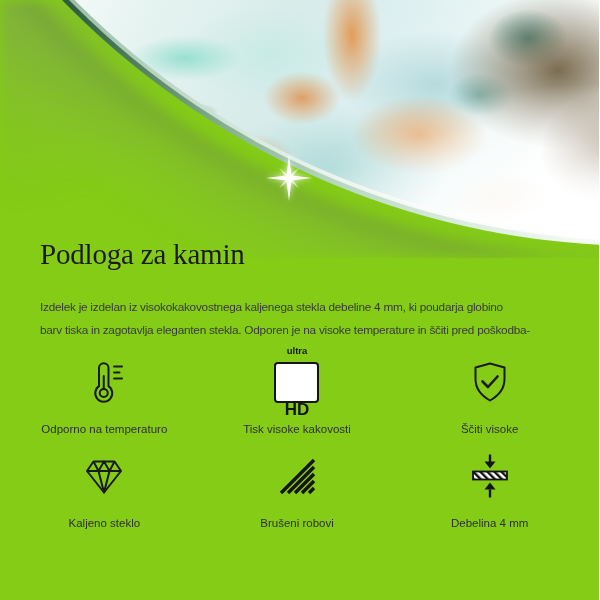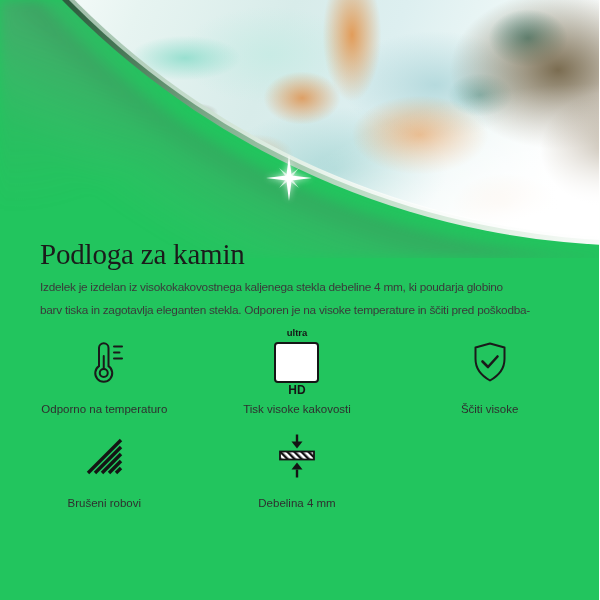--- a/index.html
+++ b/index.html
@@ -1,16 +1,16 @@
 <!DOCTYPE html>
 <html><head>
 <meta charset="utf-8">
 <style>
   html,body{margin:0;padding:0;background:#fff;}
-  .canvas{position:relative;width:599px;height:600px;overflow:hidden;background:#22c55e;
+  .canvas{position:relative;width:599px;height:600px;overflow:hidden;background:#84cc16;
           font-family:"Liberation Sans",sans-serif;}
 
   
   .hero{position:absolute;top:0;left:0;width:600px;height:258px;overflow:hidden;}
   .glass-shadow{position:absolute;inset:0;
     background:
       radial-gradient(circle at 630px -548px, rgba(0,0,0,0) 800px, rgba(95,105,100,0.28) 812px,
                       rgba(120,128,124,0.16) 838px, rgba(150,156,152,0.06) 878px, rgba(255,255,255,0) 915px),
       radial-gradient(260px 240px at 10px 30px, rgba(125,130,128,0.20), rgba(125,130,128,0) 75%);
     filter:blur(6px);}
@@ -43,33 +43,33 @@
     background:
       radial-gradient(500px 280px at 600px 285px, #ffffff 28%, rgba(255,255,255,0) 72%),
       linear-gradient(to bottom, rgba(255,255,255,0) 80%, rgba(255,255,255,0.75) 97%);}
   .sparkle{position:absolute;left:265px;top:154px;width:48px;height:48px;
     filter:drop-shadow(0 0 3px rgba(255,255,255,0.95));}
 
   
   .content{position:absolute;top:236px;left:0;width:600px;}
   .headline{margin:0 40px;font-family:"Liberation Serif","DejaVu Serif",serif;font-weight:400;
     font-size:29px;line-height:36px;color:#1b1b1b;letter-spacing:-0.2px;}
-  .intro{margin:4px 30px 0 40px;font-size:11.8px;line-height:22.5px;color:#3a3a3a;letter-spacing:-0.25px;}
+  .intro{margin:24px 30px 0 40px;font-size:11.8px;line-height:22.5px;color:#3a3a3a;letter-spacing:-0.25px;}
   .intro span{display:block;white-space:nowrap;}
 
   
   .features{display:grid;grid-template-columns:repeat(3,1fr);margin:17px 14px 0 8px;row-gap:17px;}
   .feature{display:flex;flex-direction:column;align-items:center;}
   .icon-wrap{height:48px;display:flex;align-items:center;justify-content:center;}
   .feature .label{margin-top:17px;font-size:11.5px;color:#2f2f2f;white-space:nowrap;}
   .icon-svg{stroke:#1a1a1a;fill:none;stroke-width:2;}
   .uhd{width:41px;height:37px;border:2.6px solid #151515;border-radius:4px;display:flex;
     flex-direction:column;align-items:center;justify-content:center;color:#151515;background:#fff;gap:45px;}
   .uhd-top{font-size:9.5px;font-weight:600;line-height:1;}
-  .uhd-bottom{font-size:12px;font-weight:700;line-height:1;margin-top:1px;}
+  .uhd-bottom{font-size:17px;font-weight:700;line-height:1;margin-top:1px;}
 </style>
 </head>
 <body>
 
 <div class="canvas">
 
   <div class="hero">
     <div class="glass-shadow"></div>
     <div class="glass-edge"></div>
     <div class="glass-edge-highlight"></div>
@@ -120,20 +120,31 @@
       <div class="feature">
         <div class="icon-wrap">
           <svg width="48" height="48" viewBox="0 0 48 48" class="icon-svg" stroke-linejoin="round" stroke-width="2.3">
             <path d="M24 5.5 L38.5 9.5 V21 c0 10.5 -6.5 17 -14.5 21.5 C16 38 9.5 31.5 9.5 21 V9.5 Z"></path>
             <path d="M16.5 23.5 l5.5 5.5 L31.5 18.5" stroke-linecap="round" stroke-width="2.6"></path>
           </svg>
         </div>
         <div class="label">Ščiti visoke</div>
       </div>
 
+      <div class="feature">
+        <div class="icon-wrap">
+          <svg width="48" height="48" viewBox="0 0 48 48" class="icon-svg" stroke-linejoin="round">
+            <path d="M13.5 9.5 H34.5 L41 19 L24 40.5 L7 19 Z"></path>
+            <path d="M13.5 9.5 L18.5 19 L24 9.5 L29.5 19 L34.5 9.5"></path>
+            <path d="M7 19 H41"></path>
+            <path d="M18.5 19 L24 40.5 L29.5 19"></path>
+          </svg>
+        </div>
+        <div class="label">Kaljeno steklo</div>
+      </div>
 
       <div class="feature">
         <div class="icon-wrap">
           <svg width="48" height="48" viewBox="0 0 48 48" stroke="#141414" stroke-width="3.4" fill="none">
             <path d="M8 41 L41 8"></path>
             <path d="M15 41 L41 15"></path>
             <path d="M22 41 L41 22"></path>
             <path d="M29 41 L41 29"></path>
             <path d="M36 41 L41 36"></path>
           </svg>

